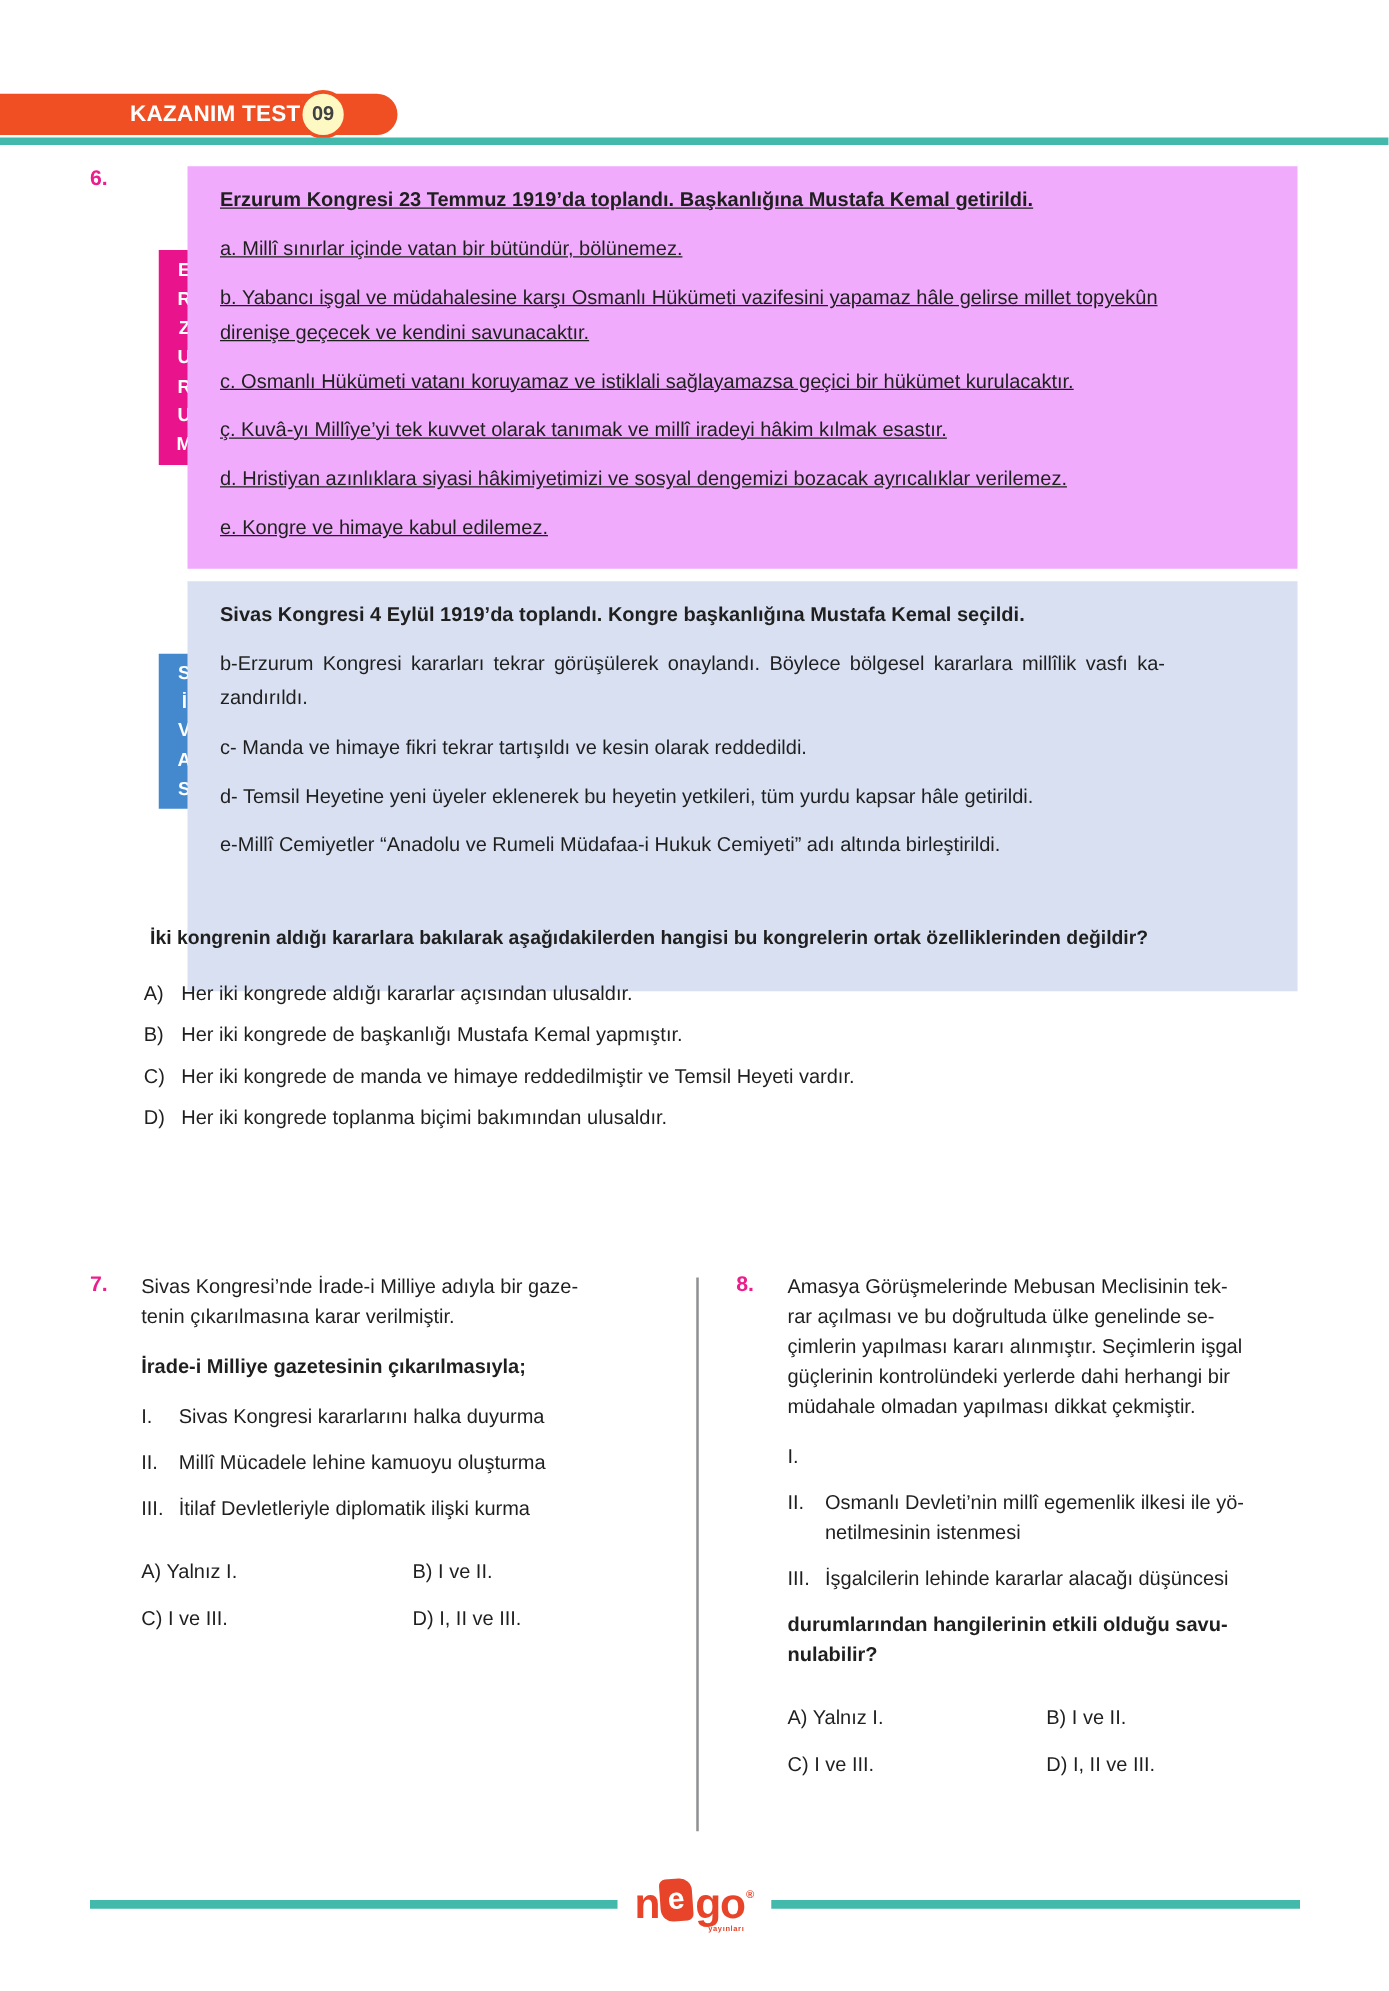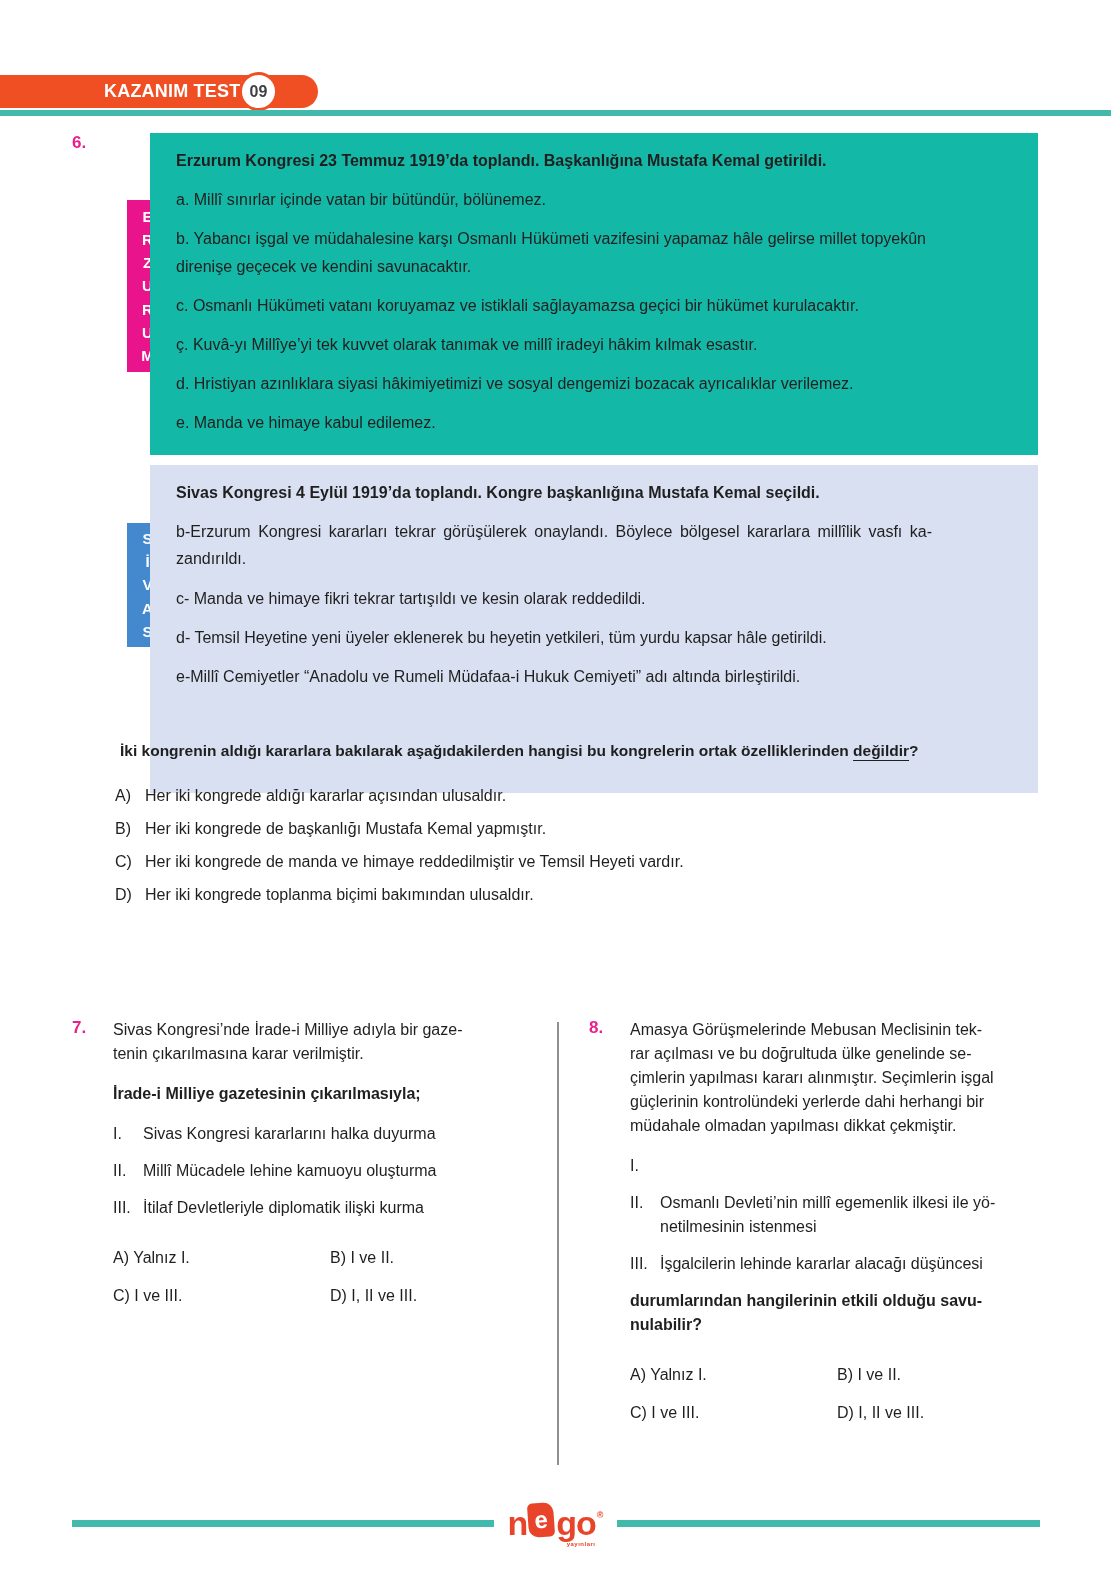--- a/index.html
+++ b/index.html
@@ -4,42 +4,42 @@
 <style>
   html,body{margin:0;padding:0;background:#ffffff;}
   body{font-family:"Liberation Sans","DejaVu Sans",sans-serif;color:#1f1f1f;}
   .page{position:relative;width:1111px;height:1593px;background:#fff;overflow:hidden;margin:0 auto;}
   .pre{white-space:pre-line;}
 
   
   .banner{position:absolute;left:0;top:75px;width:318px;height:33px;background:#F04E23;
           border-radius:0 18px 18px 0;display:flex;align-items:center;}
   .banner-title{color:#fff;font-weight:bold;font-size:18px;letter-spacing:.2px;margin-left:104px;}
-  .badge{position:absolute;left:239px;top:-3px;width:33px;height:33px;background:#ffffff;
+  .badge{position:absolute;left:239px;top:-3px;width:33px;height:33px;background:#fef9c3;
          border:3px solid #F04E23;border-radius:50%;display:flex;align-items:center;justify-content:center;
          font-weight:bold;font-size:16px;color:#414042;}
   .rule-top{position:absolute;left:0;top:110px;width:1111px;height:6px;background:#43B9AC;}
 
   
   .qnum{position:absolute;font-weight:bold;font-size:17px;color:#EC1E8C;}
   .box{position:absolute;left:150px;width:888px;box-sizing:border-box;padding:14px 26px;
        font-size:16px;line-height:1.7;overflow:hidden;}
   .box .title{font-weight:bold;}
   .box .item{margin-top:12px;}
-  .box-pink{top:133px;height:322px;background:#14b8a6;}
+  .box-pink{top:133px;height:322px;background:#f0abfc;text-decoration:underline;}
   .box-blue{top:465px;height:328px;background:#D9E0F1;}
   .spread{word-spacing:3px;}
   .vlabel{position:absolute;left:127px;width:41px;color:#fff;font-size:15px;font-weight:bold;
           display:flex;align-items:center;justify-content:center;text-align:center;line-height:1.55;}
   .vlabel-erzurum{top:200px;height:172px;background:#E9148B;}
   .vlabel-sivas{top:523px;height:124px;background:#4489CE;}
 
   
   .stem{position:absolute;left:120px;top:742px;width:940px;font-weight:bold;font-size:15.5px;white-space:nowrap;}
-  .stem .und{text-decoration:underline;text-underline-offset:4px;}
+  .stem .und{text-underline-offset:4px;}
   .opt6{position:absolute;left:115px;top:787px;width:900px;font-size:16px;}
   .opt6 .row{display:flex;margin-bottom:15px;}
   .opt6 .letter{width:30px;flex:0 0 30px;}
 
   
   .col{position:absolute;font-size:16px;line-height:1.5;}
   .col .para{margin:0 0 16px 0;}
   .col .bold{font-weight:bold;margin:0 0 16px 0;}
   .col .roman{display:flex;margin-bottom:13px;}
   .col .roman .rn{width:30px;flex:0 0 30px;}
@@ -82,21 +82,21 @@
 U
 M</div>
   <div class="box box-pink">
     <div class="title pre">Erzurum Kongresi 23 Temmuz 1919’da toplandı. Başkanlığına Mustafa Kemal getirildi.</div>
     <div class="item pre">a. Millî sınırlar içinde vatan bir bütündür, bölünemez.</div>
     <div class="item pre">b. Yabancı işgal ve müdahalesine karşı Osmanlı Hükümeti vazifesini yapamaz hâle gelirse millet topyekûn
 direnişe geçecek ve kendini savunacaktır.</div>
     <div class="item pre">c. Osmanlı Hükümeti vatanı koruyamaz ve istiklali sağlayamazsa geçici bir hükümet kurulacaktır.</div>
     <div class="item pre">ç. Kuvâ-yı Millîye’yi tek kuvvet olarak tanımak ve millî iradeyi hâkim kılmak esastır.</div>
     <div class="item pre">d. Hristiyan azınlıklara siyasi hâkimiyetimizi ve sosyal dengemizi bozacak ayrıcalıklar verilemez.</div>
-    <div class="item pre">e. Manda ve himaye kabul edilemez.</div>
+    <div class="item pre">e. Kongre ve himaye kabul edilemez.</div>
   </div>
 
   <div class="vlabel vlabel-sivas pre">S
 İ
 V
 A
 S</div>
   <div class="box box-blue">
     <div class="title pre">Sivas Kongresi 4 Eylül 1919’da toplandı. Kongre başkanlığına Mustafa Kemal seçildi.</div>
     <div class="item pre spread">b-Erzurum Kongresi kararları tekrar görüşülerek onaylandı. Böylece bölgesel kararlara millîlik vasfı ka-

